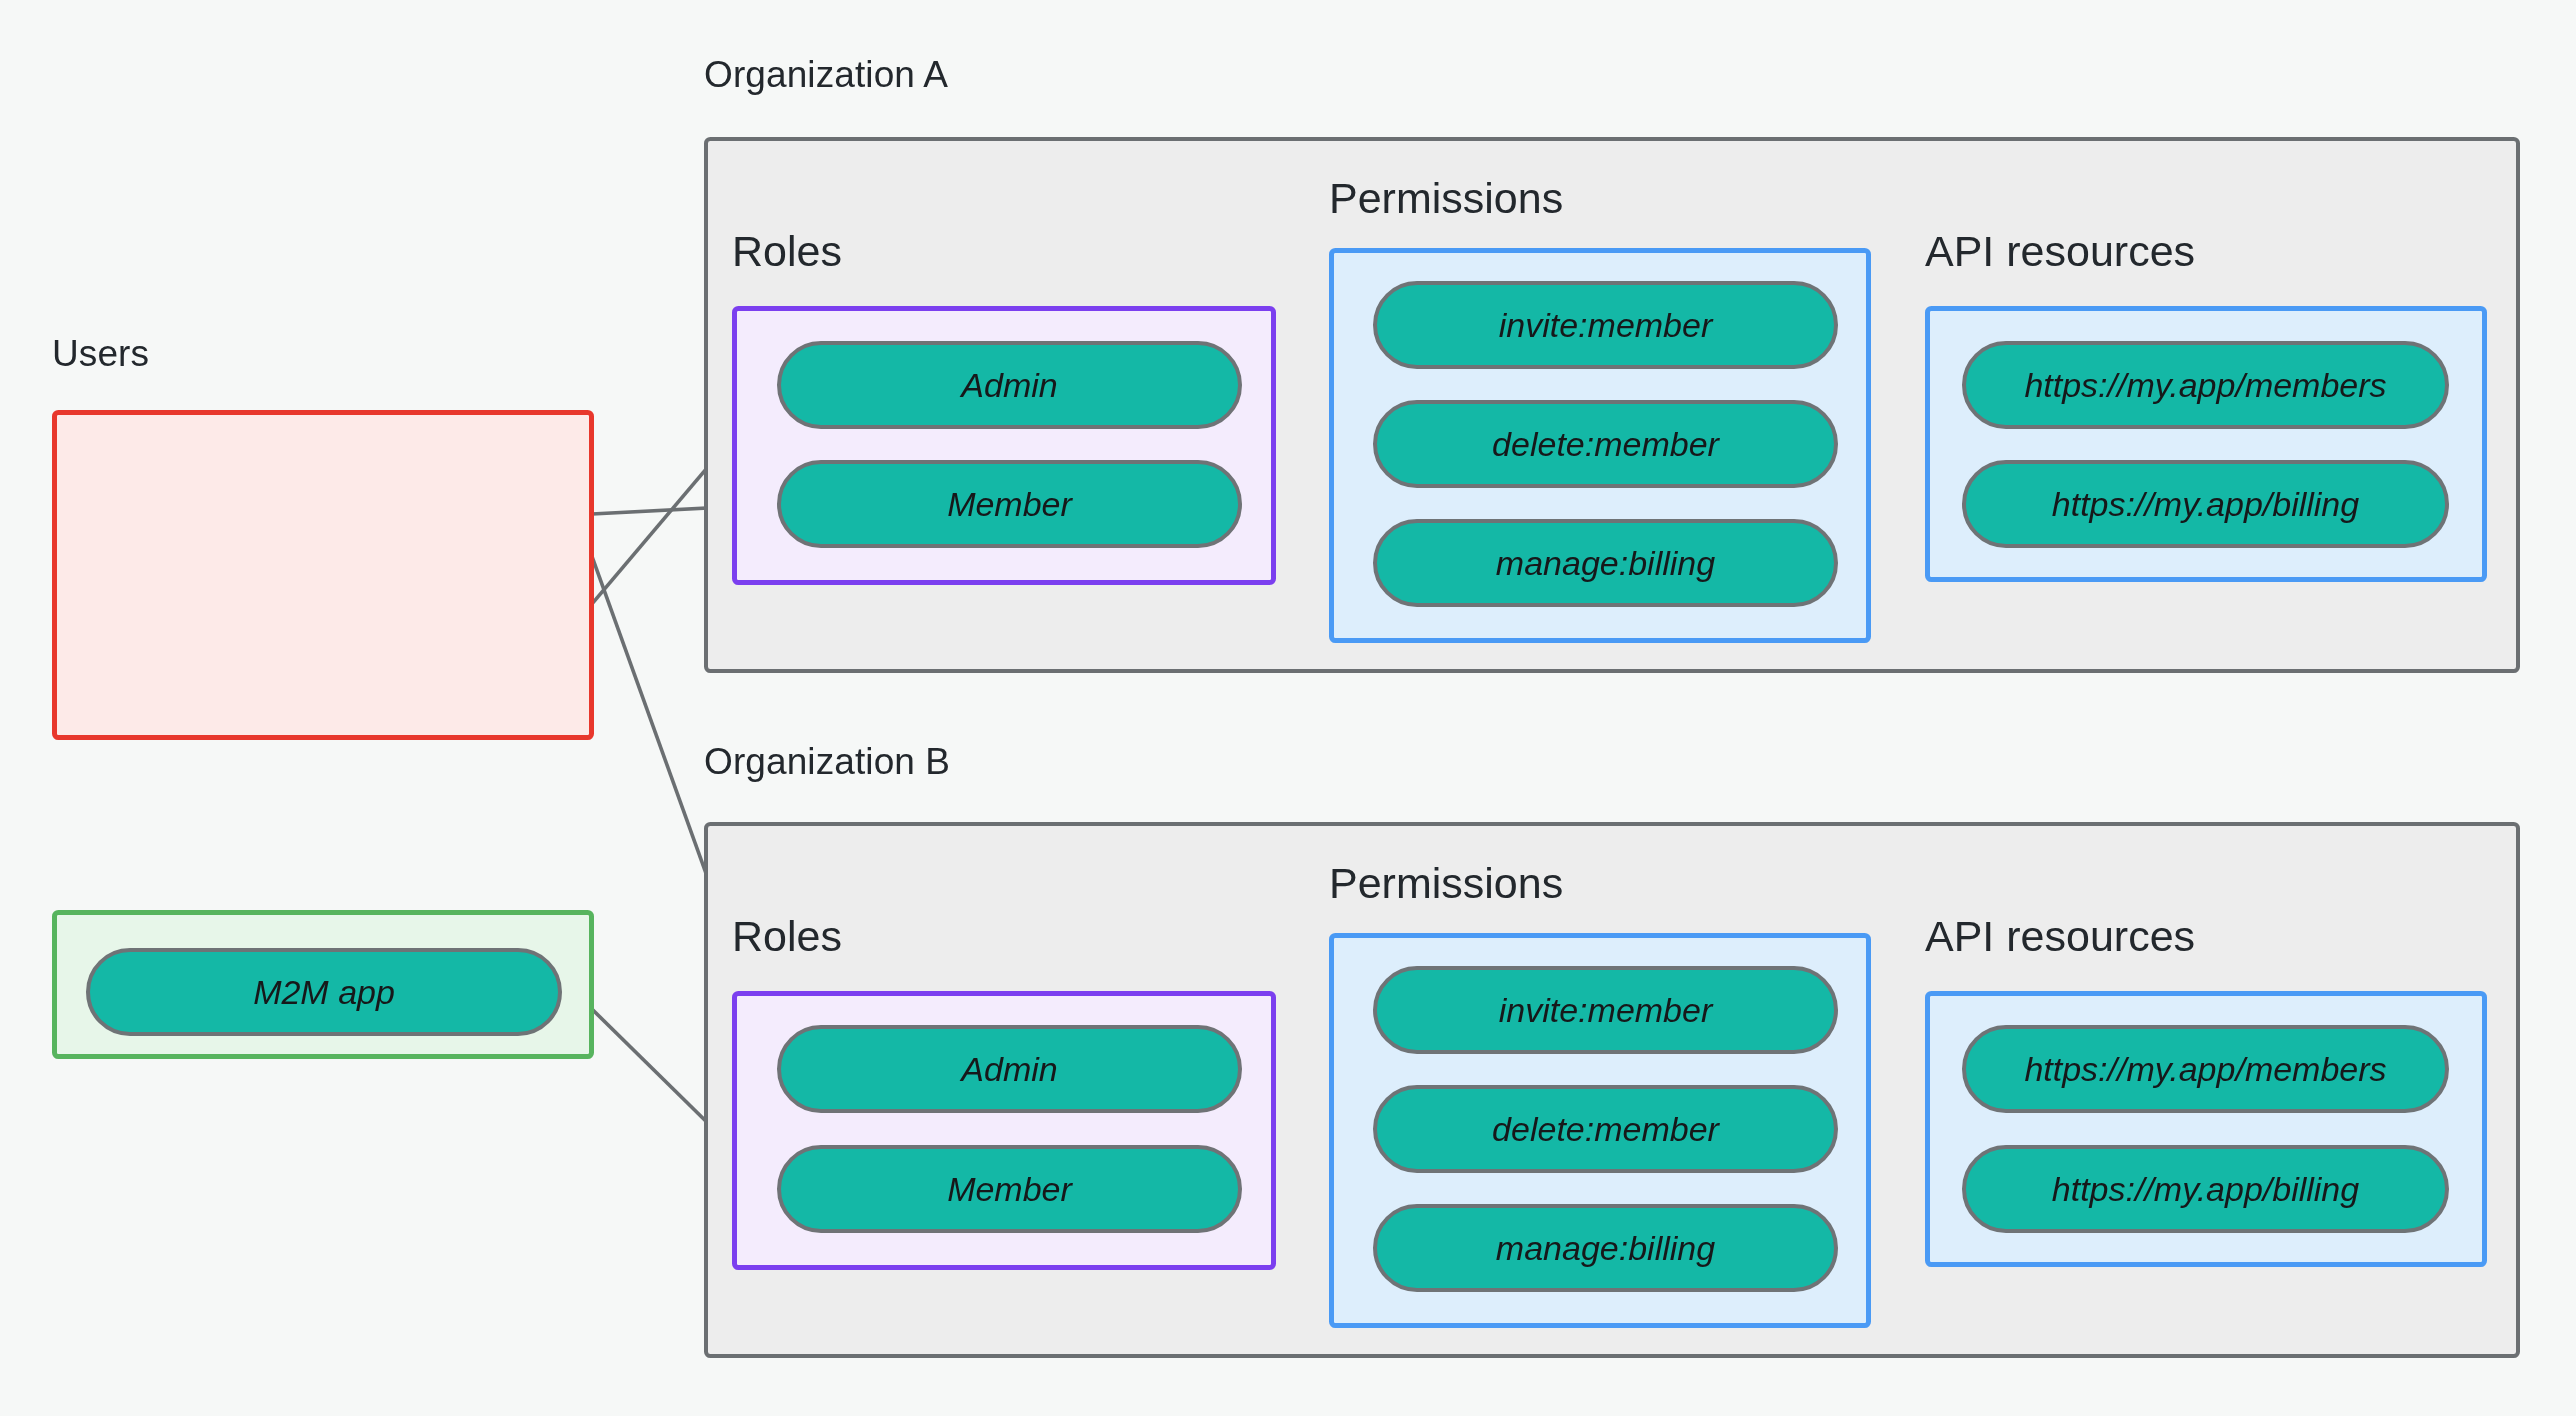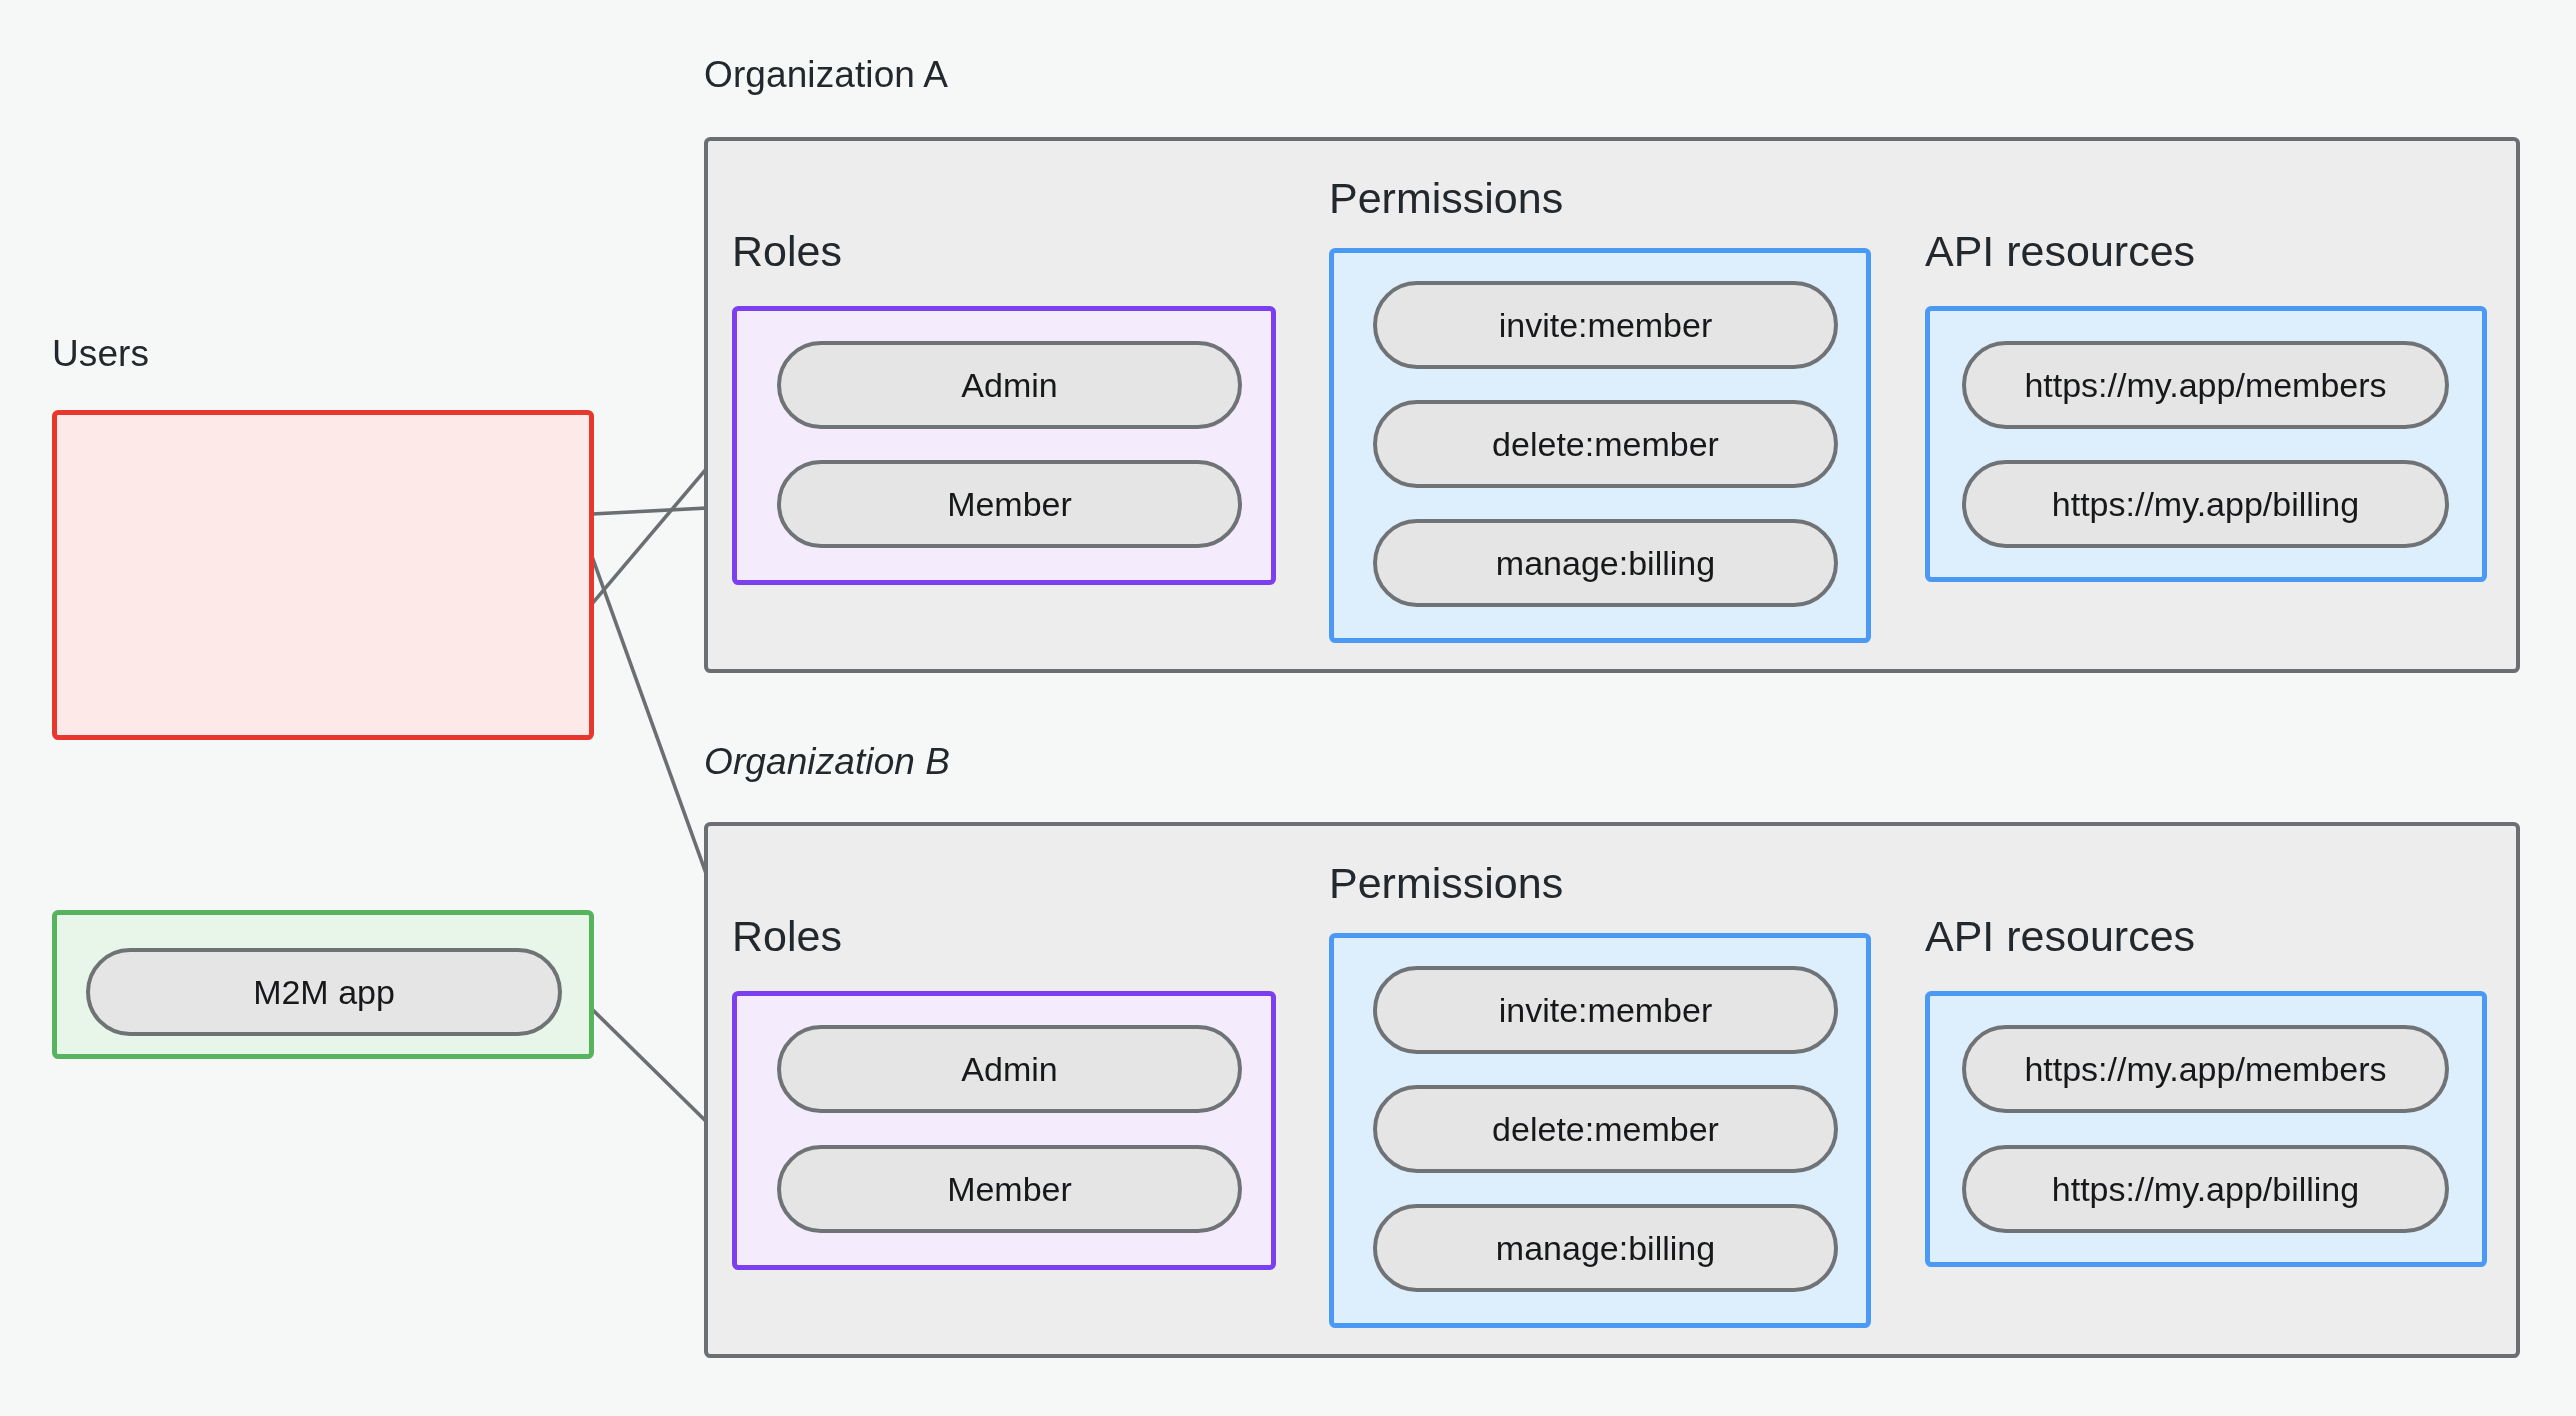--- a/index.html
+++ b/index.html
@@ -65,30 +65,31 @@
     border: 5.4px solid #4a9af5;
   }
   .api-box {
     background: #ddeefc;
     border: 5.4px solid #4a9af5;
   }
 
   .pill {
     position: absolute;
     box-sizing: border-box;
-    background: #e5e5e5;
+    background: #14b8a6;
     border: 4.5px solid #6f7376;
     border-radius: 900px;
     display: flex;
     align-items: center;
     justify-content: center;
     color: #16181a;
     font-size: 34px;
     white-space: nowrap;
     z-index: 3;
+    font-style: italic;
   }
 </style>
 </head>
 <body>
 
 <div id="canvas">
 
   <svg class="edges" viewBox="0 0 2859 1572">
     <g stroke="#6b6f72" stroke-width="4" fill="none">
 
@@ -162,21 +163,21 @@
     <div class="box perms-box" style="left:1329px; top:248px; width:542px; height:395px;"></div>
     <div class="pill" style="left:1373px; top:281px; width:465px; height:88px;">invite:member</div>
     <div class="pill" style="left:1373px; top:400px; width:465px; height:88px;">delete:member</div>
     <div class="pill" style="left:1373px; top:519px; width:465px; height:88px;">manage:billing</div>
 
     <div class="sub-label" style="left:1925px; top:227px;">API resources</div>
     <div class="box api-box" style="left:1925px; top:306px; width:562px; height:276px;"></div>
     <div class="pill" style="left:1962px; top:341px; width:487px; height:88px;">https://my.app/members</div>
     <div class="pill" style="left:1962px; top:460px; width:487px; height:88px;">https://my.app/billing</div>
 
-    <div class="group-label" style="left:704px; top:741px;font-style:italic;">Organization B</div>
+    <div class="group-label" style="left:704px; top:741px;">Organization B</div>
     <div class="box org-box" style="left:704px; top:822px; width:1816px; height:536px;"></div>
 
     <div class="sub-label" style="left:732px; top:912px;">Roles</div>
     <div class="box roles-box" style="left:732px; top:991px; width:544px; height:279px;"></div>
     <div class="pill" style="left:777px; top:1025px; width:465px; height:88px;">Admin</div>
     <div class="pill" style="left:777px; top:1145px; width:465px; height:88px;">Member</div>
 
     <div class="sub-label" style="left:1329px; top:859px;">Permissions</div>
     <div class="box perms-box" style="left:1329px; top:933px; width:542px; height:395px;"></div>
     <div class="pill" style="left:1373px; top:966px; width:465px; height:88px;">invite:member</div>

